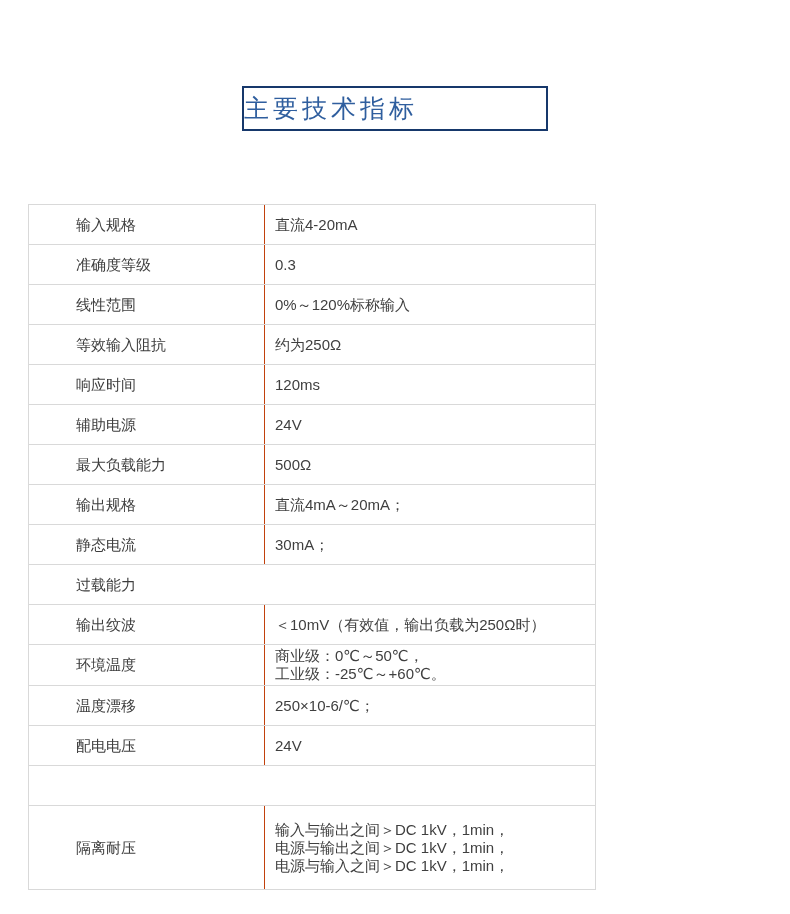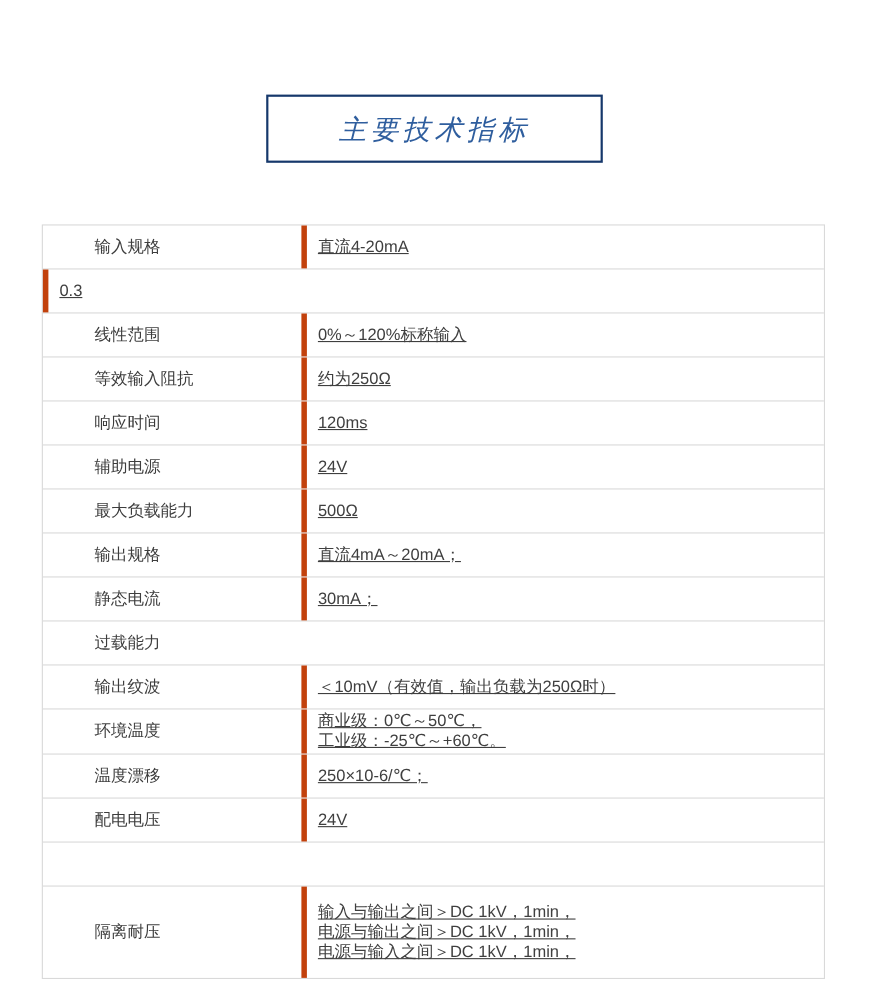--- a/index.html
+++ b/index.html
@@ -11,41 +11,40 @@
   .page {
     position: relative;
     width: 790px;
     height: 914px;
     background: #ffffff;
     overflow: hidden;
   }
   .title-box {
     box-sizing: border-box;
     width: 306px;
-    height: 62px;
+    height: 45px;
     margin: 86px auto 0 auto;
     border: 2px solid #16386b;
     display: flex;
     align-items: center;
-    justify-content: center;
-    font-style: italic;
+    justify-content: flex-start;
   }
   .title-text {
     font-size: 25px;
     color: #2f5e9e;
     letter-spacing: 4px;
     font-weight: 400;
     white-space: nowrap;
   }
   .spec-table {
     box-sizing: border-box;
     position: absolute;
-    left: 38px;
+    left: 28px;
     top: 204px;
-    width: 712px;
+    width: 568px;
     border: 1px solid #d9d9d9;
   }
   .spec-row {
     display: flex;
     align-items: stretch;
     min-height: 39px;
     border-top: 1px solid #d9d9d9;
   }
   .spec-row:first-child {
     border-top: none;
@@ -62,46 +61,46 @@
     padding: 2px 8px 2px 47px;
     font-size: 15px;
     color: #3d3d3d;
     line-height: 1.2;
   }
   .cell-value {
     box-sizing: border-box;
     flex: 1 1 auto;
     display: flex;
     align-items: center;
-    border-left: 5px solid #c2410c;
+    border-left: 1px solid #c2410c;
     padding: 2px 10px 2px 10px;
     font-size: 15px;
     color: #3f3f3f;
     line-height: 1.2;
     white-space: pre-line;
-    text-decoration: underline;
   }
 </style>
 </head>
 <body>
 
 <div class="page">
 
   <div class="title-box">
     <span class="title-text">主要技术指标</span>
   </div>
 
   <div class="spec-table">
 
     <div class="spec-row">
       <div class="cell-label">输入规格</div>
       <div class="cell-value">直流4-20mA</div>
     </div>
 
     <div class="spec-row">
+      <div class="cell-label">准确度等级</div>
       <div class="cell-value">0.3</div>
     </div>
 
     <div class="spec-row">
       <div class="cell-label">线性范围</div>
       <div class="cell-value">0%～120%标称输入</div>
     </div>
 
     <div class="spec-row">
       <div class="cell-label">等效输入阻抗</div>

